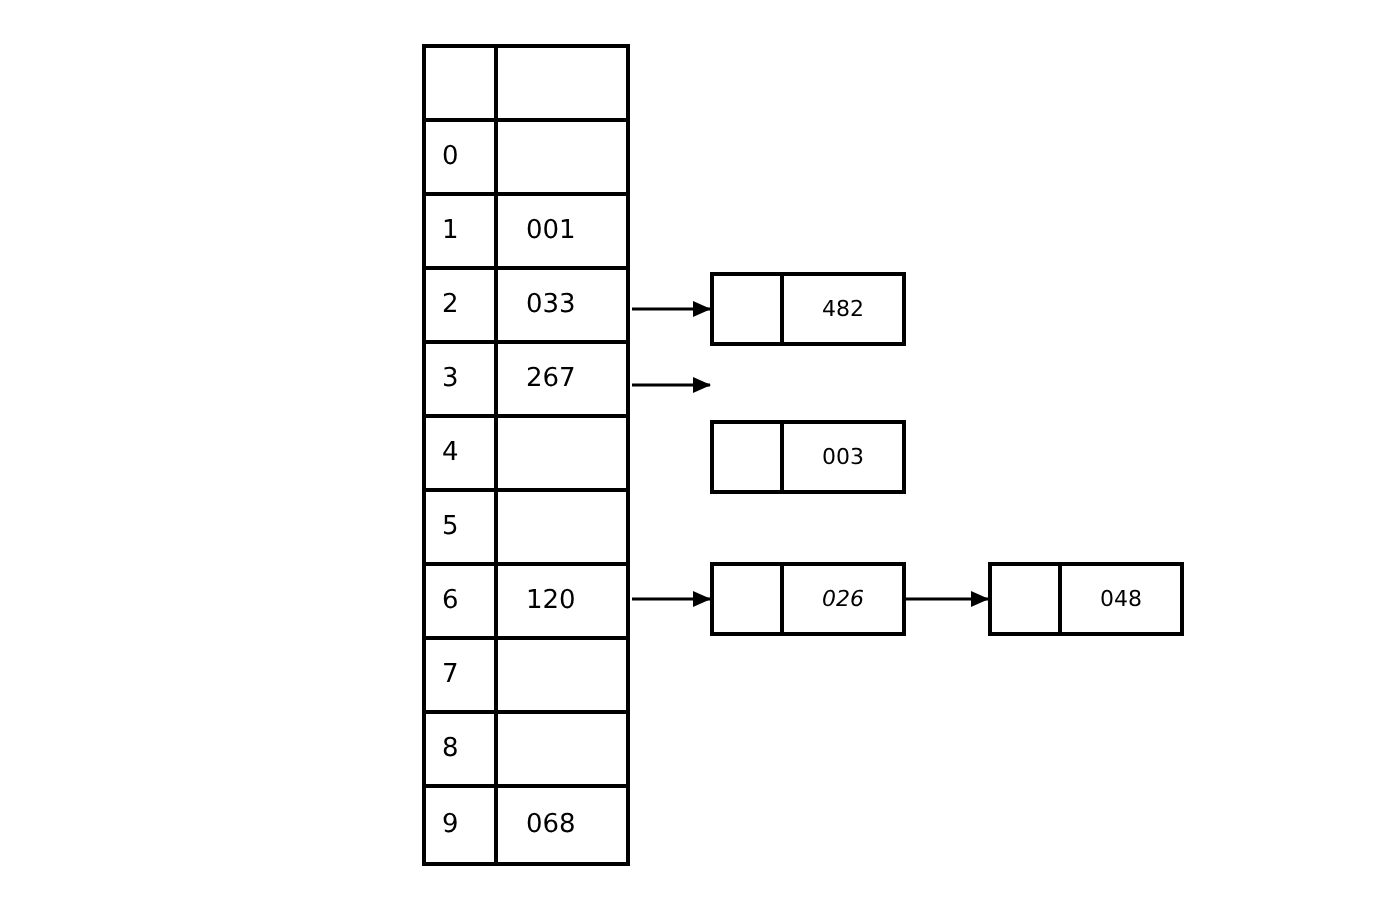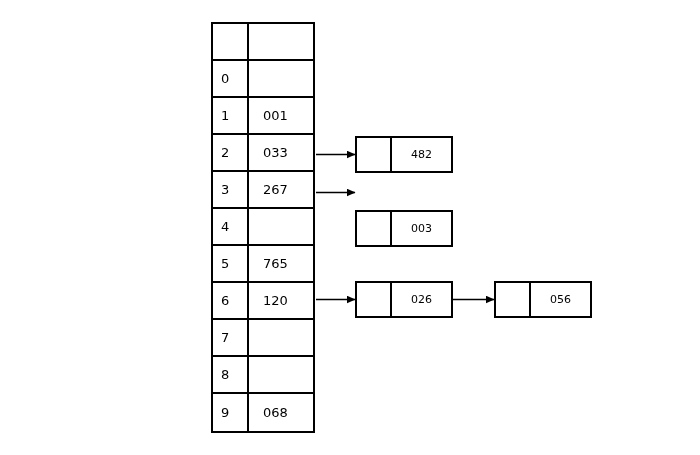--- a/index.html
+++ b/index.html
@@ -80,21 +80,21 @@
     flex: 1 1 auto;
     box-sizing: border-box;
     display: flex;
     align-items: center;
     justify-content: center;
     font-size: 11px;
     line-height: 1;
   }
   .node-482 { left: 355px; top: 136px; }
   .node-003 { left: 355px; top: 162px; margin-top: 48px; }
-  .node-026 { left: 355px; top: 281px; }
+  .node-026 { left: 355px; top: 281px; font-style: italic; }
   .node-056 { left: 494px; top: 281px; }
   
   #arrow-layer {
     position: absolute;
     left: 0;
     top: 0;
     width: 700px;
     height: 455px;
     pointer-events: none;
   }
@@ -131,21 +131,20 @@
       <div class="bucket-value">267</div>
     </div>
 
     <div class="bucket-row">
       <div class="bucket-index">4</div>
       <div class="bucket-value"></div>
     </div>
 
     <div class="bucket-row">
       <div class="bucket-index">5</div>
-      <div class="bucket-value">765</div>
     </div>
 
     <div class="bucket-row">
       <div class="bucket-index">6</div>
       <div class="bucket-value">120</div>
     </div>
 
     <div class="bucket-row">
       <div class="bucket-index">7</div>
       <div class="bucket-value"></div>
@@ -173,21 +172,21 @@
     <div class="node-key">003</div>
   </div>
 
   <div class="node node-026">
     <div class="node-ptr"></div>
     <div class="node-key">026</div>
   </div>
 
   <div class="node node-056">
     <div class="node-ptr"></div>
-    <div class="node-key">056</div>
+    <div class="node-key">048</div>
   </div>
 
   <svg id="arrow-layer" viewBox="0 0 700 455" xmlns="http://www.w3.org/2000/svg">
     <defs>
       <marker id="arrowhead" markerWidth="9" markerHeight="8" refX="8.5" refY="4" orient="auto" markerUnits="userSpaceOnUse">
         <path d="M0,0 L9,4 L0,8 z" fill="#000000"></path>
       </marker>
     </defs>
 
     <line x1="316" y1="154.5" x2="355" y2="154.5" stroke="#000000" stroke-width="1.6" marker-end="url(#arrowhead)"></line>

